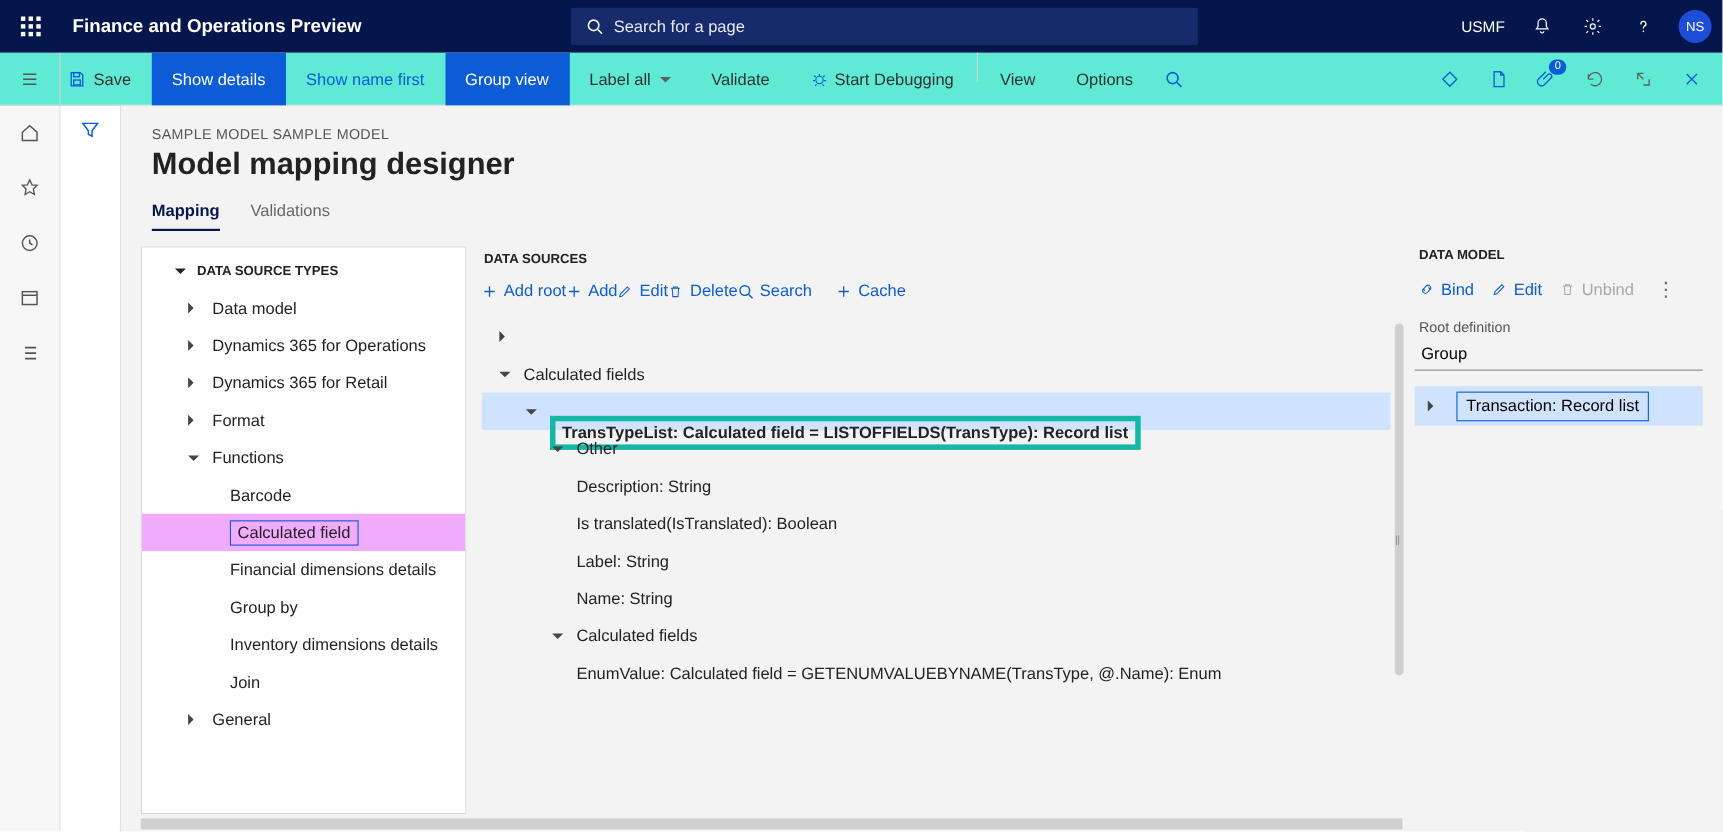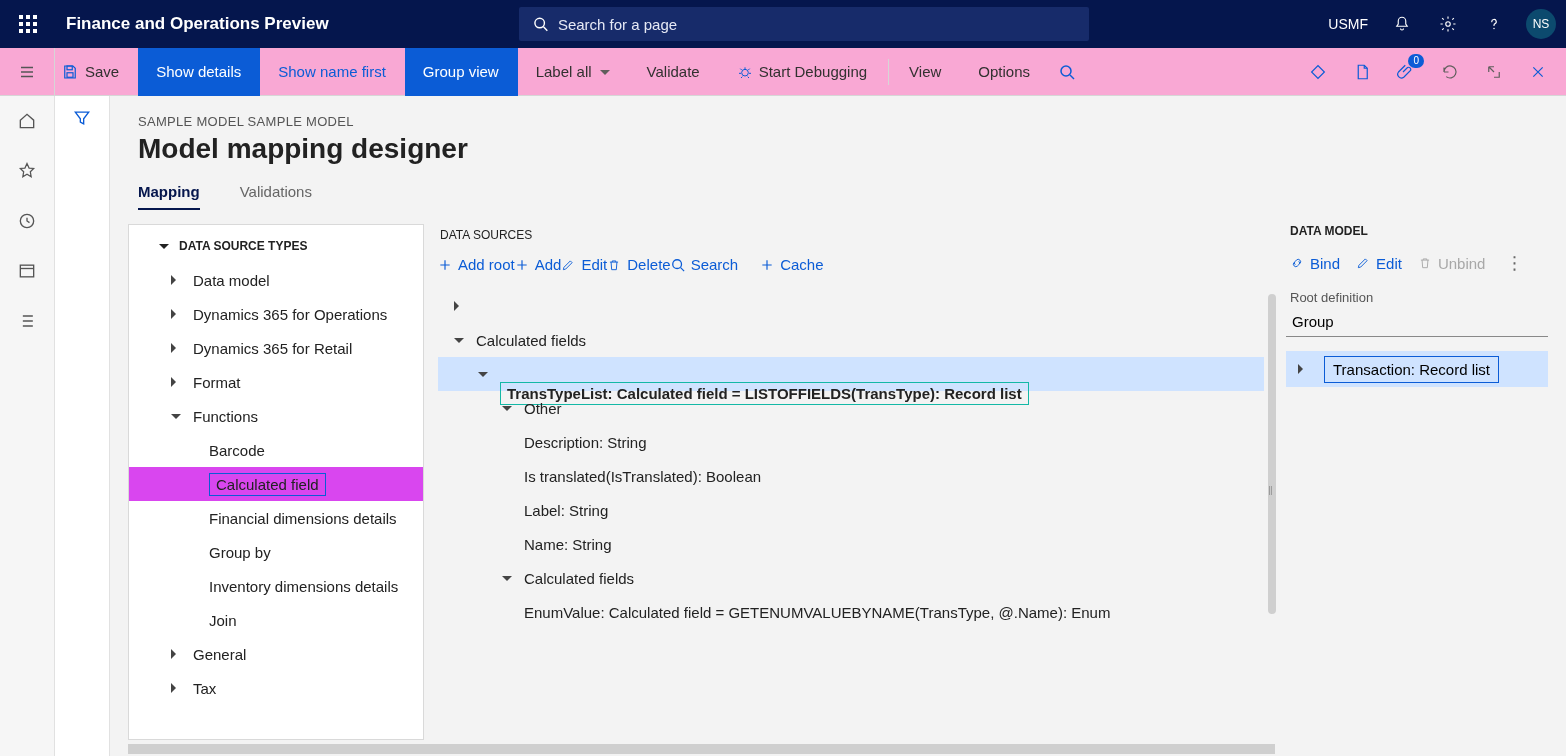--- a/index.html
+++ b/index.html
@@ -15,26 +15,26 @@
   .waffle-grid span{ width:4px; height:4px; background:#fff; }
   .app-title { margin-left: 20px; font-size: 17px; font-weight: 600; }
   .search-wrap { margin-left: 190px; }
   .search-box { width: 570px; height: 34px; background: #172b6a; border-radius: 2px; display:flex; align-items:center; padding:0 14px; color:#fff;}
   .search-box input { background: transparent; border: none; outline: none; color:#fff; font-size:15px; width:100%; margin-left:10px;}
   .search-box input::placeholder { color:#e6e9f5; }
   .top-spacer { flex: 1; }
   .top-right { display:flex; align-items:center; gap: 6px; }
   .top-item { width: 40px; height: 40px; display:flex; align-items:center; justify-content:center; cursor:pointer; color:#fff; }
   .top-company { font-size:14px; padding:0 8px; cursor:pointer;}
-  .avatar { width:30px; height:30px; border-radius:50%; background:#0c4a6e; color:#fff; display:flex; align-items:center; justify-content:center; font-size:12px; margin-left:6px; cursor:pointer;}
+  .avatar { width:30px; height:30px; border-radius:50%; background:#1d4ed8; color:#fff; display:flex; align-items:center; justify-content:center; font-size:12px; margin-left:6px; cursor:pointer;}
 
   
   .action-bar {
-    height: 48px; border-bottom: 1px solid #d6d6d6; display: flex; align-items:center;
-    background:#f9a8d4; position:relative;
+    height: 48px; border-bottom: 1px solid #d6d6d6; display: flex; align-items:flex-start;
+    background:#5eead4; position:relative;
   }
   .action-left-btn { width:55px; height:48px; display:flex; align-items:center; justify-content:center; cursor:pointer; border-right:1px solid #d6d6d6;}
   .action-left-btn svg { width:18px; height:18px; }
   .ab-btn { height:48px; display:flex; align-items:center; padding:0 18px; cursor:pointer; font-size:15px; color:#323130; border-right:1px solid transparent;}
   .ab-btn.save { color:#323130; padding-left: 6px; gap:6px;}
   .ab-btn.blue { color:#0b5cd6; }
   .ab-btn.active { background:#0b5cd6; color:#fff; }
   .ab-sep { width:1px; height:26px; background:#d6d6d6; margin: 0 2px;}
   .ab-dd::after { content:""; display:inline-block; margin-left:8px; border:5px solid transparent; border-top-color:#605e5c; transform:translateY(3px);}
   .ab-icon { display:inline-flex; align-items:center; gap:6px;}
@@ -51,55 +51,55 @@
 
   .filter-rail { width:55px; border-right:1px solid #e1e1e1; display:flex; justify-content:center; padding-top:12px;}
   .filter-rail .rbtn { color:#0b5cd6; cursor:pointer;}
 
   .main { flex:1; position:relative; background:#f3f3f3; padding: 0; overflow:hidden;}
 
   .page-head { padding: 18px 28px 8px 28px; }
   .breadcrumb { font-size:13px; color:#555; letter-spacing:.3px;}
   .page-title { font-size:28px; font-weight:600; color:#222; margin-top:4px;}
 
-  .tabs { display:flex; gap:40px; padding: 10px 28px 0 28px; }
+  .tabs { display:flex; gap:28px; padding: 10px 28px 0 28px; }
   .tab { font-size:15px; color:#666; padding-bottom:8px; cursor:pointer; border-bottom:2px solid transparent;}
   .tab.active { color:#05164d; font-weight:600; border-bottom-color:#05164d;}
 
   .panels { display:flex; padding: 14px 18px 0 18px; gap: 0; height: calc(100% - 130px);}
 
   
   .panel-types { width: 296px; background:#fff; border:1px solid #d9d9d9; overflow:auto; }
   .pt-head { font-size:12px; font-weight:700; color:#222; padding:14px 10px 10px 30px; display:flex; align-items:center;}
   .pt-head::before { content:""; display:inline-block; border:5px solid transparent; border-top-color:#222; margin-right:10px; transform:translateY(3px);}
   .tree-node { display:flex; align-items:center; height:34px; padding-left: 40px; font-size:15px; color:#222; cursor:pointer;}
   .tree-node .caret { width:14px; display:inline-flex; margin-right:10px; justify-content:center;}
   .tree-node .caret.right::before { content:""; border:5px solid transparent; border-left-color:#444; display:block;}
   .tree-node .caret.down::before { content:""; border:5px solid transparent; border-top-color:#444; display:block; transform:translateY(3px);}
   .tree-node.child { padding-left: 80px; }
-  .tree-node.selected { background:#d946ef; }
+  .tree-node.selected { background:#f0abfc; }
   .tree-node.selected .lbl { border:1px solid #0b5cd6; padding:2px 6px;}
 
   
   .panel-sources { flex:1; padding: 0 14px; position:relative; overflow:hidden;}
-  .ps-title { font-size:12px; font-weight:400; color:#222; padding:4px 0 14px 2px;}
+  .ps-title { font-size:12px; font-weight:700; color:#222; padding:4px 0 14px 2px;}
   .ps-toolbar { display:flex; align-items:center; padding-bottom:10px;}
   .ps-btn { display:flex; align-items:center; gap:6px; color:#0b5cd6; font-size:15px; cursor:pointer;}
   .ps-btn.cache { margin-left: 22px;}
   .ps-tree { margin-top:6px; }
   .ps-row { display:flex; align-items:center; height:34px; font-size:15px; color:#222; cursor:pointer;}
   .ps-row .caret { width:14px; margin-right:10px; display:inline-flex; justify-content:center;}
   .ps-row .caret.right::before { content:""; border:5px solid transparent; border-left-color:#444;}
   .ps-row .caret.down::before { content:""; border:5px solid transparent; border-top-color:#444; transform:translateY(3px);}
   .ind-1 { padding-left: 14px;}
   .ind-2 { padding-left: 38px;}
   .ind-3 { padding-left: 62px;}
   .ind-4 { padding-left: 86px;}
   .ps-row.sel { background:#cfe3ff; }
-  .ps-row.sel .sel-box { border:1px solid #14b8a6; padding:2px 6px; font-weight:600;margin-top:38px;}
+  .ps-row.sel .sel-box { border:5px solid #14b8a6; padding:2px 6px; font-weight:600;margin-top:38px;}
   .ps-scrollbar { position:absolute; right:2px; top:70px; width:8px; height:320px; background:#cfcfcf; border-radius:4px;}
 
   
   .panel-model { width:270px; padding-left:8px; position:relative;}
   .pm-title { font-size:12px; font-weight:700; color:#222; padding: 0 0 10px 4px;}
   .pm-toolbar { display:flex; align-items:center; gap:16px; padding:4px 0 10px 4px; font-size:15px;}
   .pm-btn { display:flex; align-items:center; gap:6px; cursor:pointer;}
   .pm-btn.blue { color:#0b5cd6;}
   .pm-btn.gray { color:#a8a8a8;}
   .pm-more { font-size:18px; color:#666; cursor:pointer; margin-left:4px;}
@@ -330,24 +330,20 @@
         <div class="tree-node child">
             <span class="lbl">Inventory dimensions details</span>
           </div>
         <div class="tree-node child">
             <span class="lbl">Join</span>
           </div>
         <div class="tree-node">
             <span class="caret right"></span>
             <span class="lbl">General</span>
           </div>
-        <div class="tree-node">
-            <span class="caret right"></span>
-            <span class="lbl">Tax</span>
-          </div>
       </div>
 
       <div class="panel-sources">
         <div class="ps-title">DATA SOURCES</div>
         <div class="ps-toolbar">
           <div class="ps-btn">
             <svg width="14" height="14" viewBox="0 0 24 24">
                 <path d="M12 4v16M4 12h16" stroke="#0b5cd6" stroke-width="2"></path>
               </svg>
             <span>Add root</span>

